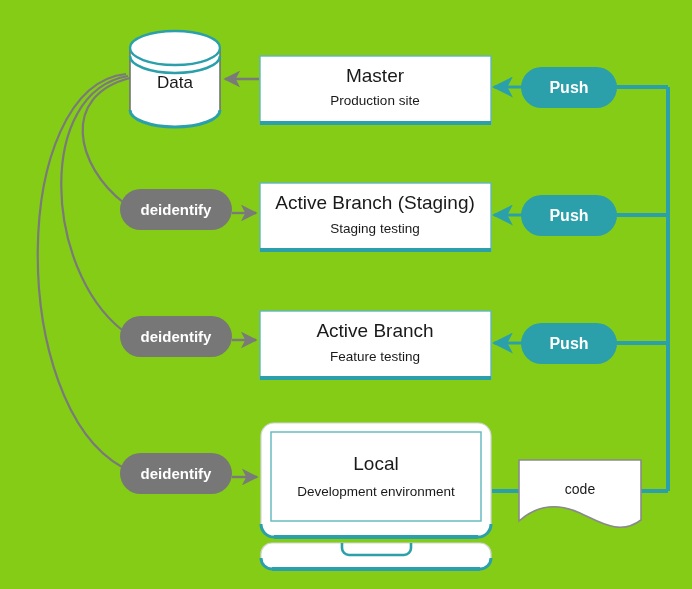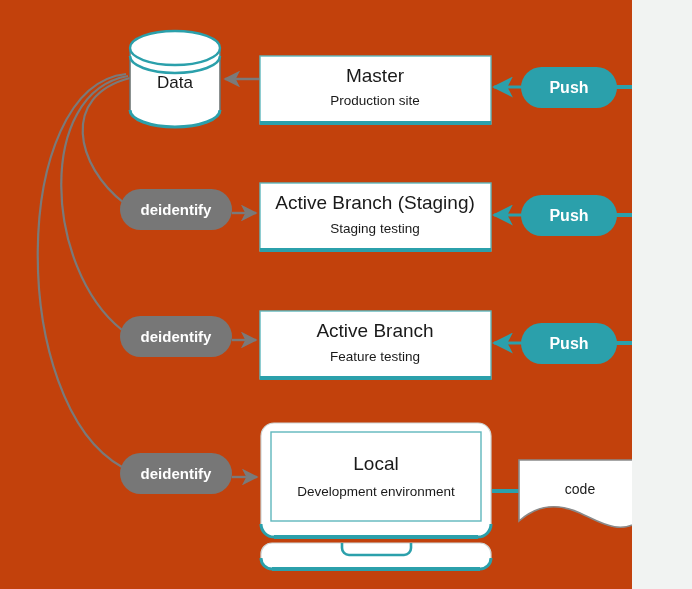--- a/index.html
+++ b/index.html
@@ -6,23 +6,23 @@
   html, body {
     margin: 0;
     padding: 0;
     background: #f1f3f2;
   }
   body {
     font-family: "Liberation Sans", sans-serif;
   }
   #canvas {
     position: relative;
-    width: 632px;
+    width: 692px;
     height: 589px;
-    background: #c2410c;
+    background: #84cc16;
     overflow: hidden;
   }
   #canvas svg {
     position: absolute;
     left: 0;
     top: 0;
     width: 692px;
     height: 589px;
   }
   .svg-text {

